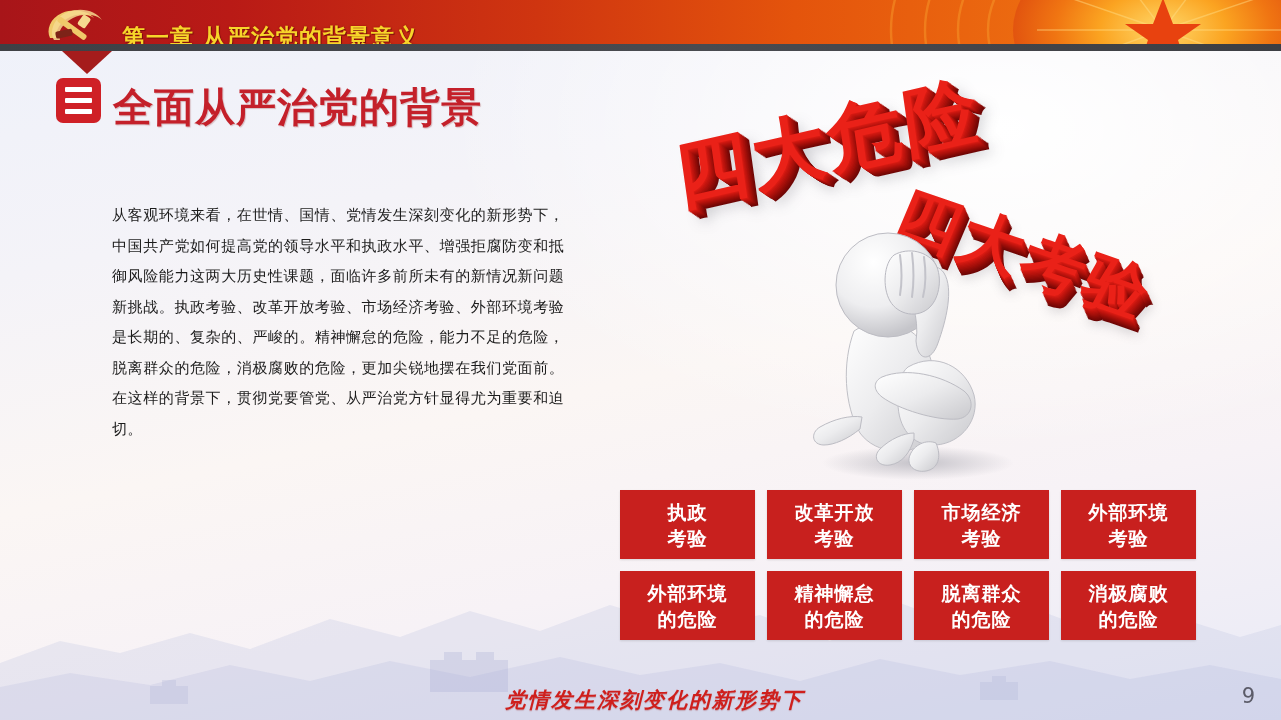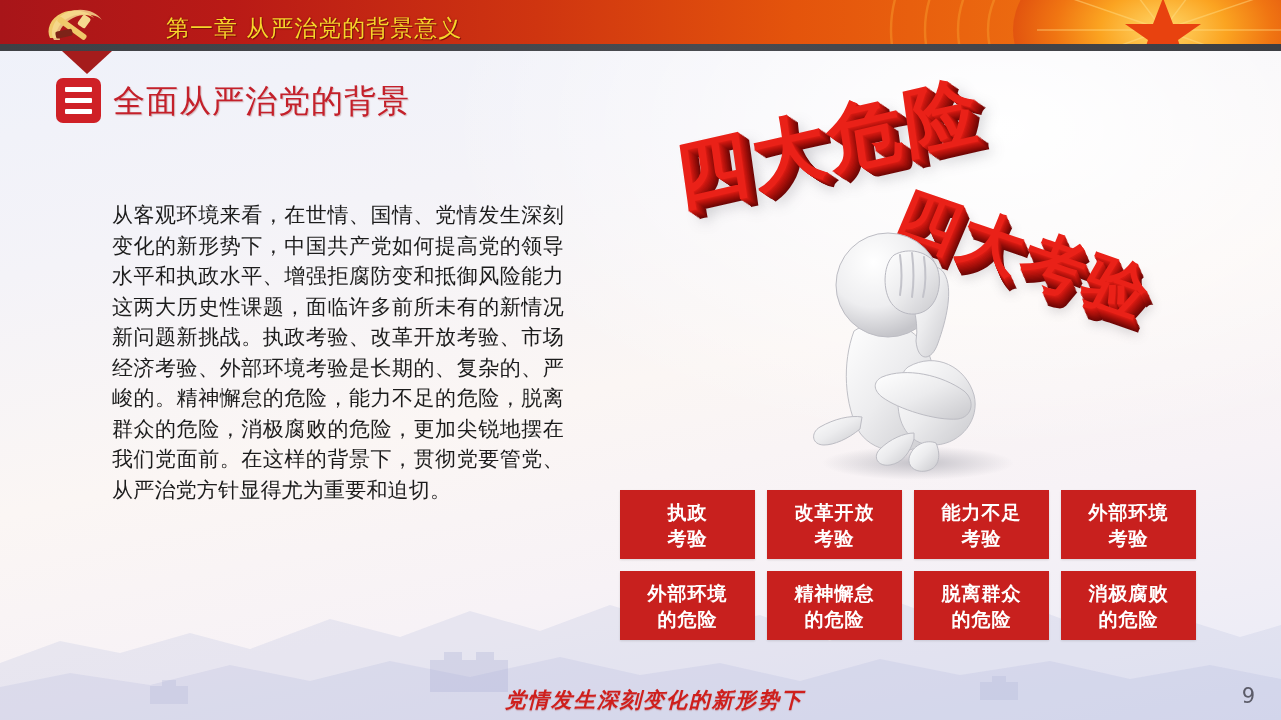--- a/index.html
+++ b/index.html
@@ -28,51 +28,50 @@
   }
   .topbar-rings{position:absolute;right:0;top:-120px;width:470px;height:290px;}
   .topbar-strip{
     position:absolute;left:0;top:44px;width:1281px;height:7px;
     background:linear-gradient(90deg,#3e4045 0%,#494b50 55%,#3c3e43 100%);
   }
   .emblem{
     position:absolute;left:38px;top:3px;width:78px;height:41px;
   }
   .topbar-title{
-    position:absolute;left:122px;top:13px;
-    font-size:23px;font-weight:normal;letter-spacing:1px;
+    position:absolute;left:122px;top:22px;
+    font-size:23px;font-weight:bold;letter-spacing:1px;
     color:#f7d52a;
     text-shadow:1px 1px 0 #7e0d0c, 0 0 2px rgba(120,10,10,.7);
     white-space:nowrap;
-    margin-left:44px;
   }
 
   
   .arrow-down{
     position:absolute;left:62px;top:51px;width:0;height:0;
     border-left:25px solid transparent;border-right:25px solid transparent;
     border-top:23px solid #a51c1c;
   }
   .sec-badge{
     position:absolute;left:56px;top:78px;width:45px;height:45px;border-radius:7px;
     background:#cf2026;
     display:flex;flex-direction:column;justify-content:center;align-items:center;gap:6px;
   }
   .sec-badge i{display:block;width:27px;height:5px;background:#fff;border-radius:1px;}
   .sec-title{
     position:absolute;left:113px;top:80px;
-    font-size:32px;font-weight:normal;color:#c4202a;letter-spacing:1px;
+    font-size:40px;font-weight:bold;color:#c4202a;letter-spacing:1px;
     text-shadow:1px 1px 1px rgba(130,20,20,.25);
     white-space:nowrap;
   }
 
   
   .body-text{
     position:absolute;left:112px;top:200px;width:452px;
-    font-size:21px;line-height:30.5px;color:#1c1c1c;
+    font-size:15px;line-height:30.5px;color:#1c1c1c;
     text-align:justify;text-justify:inter-character;
     letter-spacing:.2px;
   }
 
   
   .art{position:absolute;left:610px;top:95px;width:660px;height:390px;}
 
   .word3d{position:absolute;font-weight:bold;white-space:nowrap;color:#ea2118;line-height:1;}
   .word-danger{
     left:62px;top:10px;font-size:74px;letter-spacing:4px;
@@ -241,21 +240,21 @@
     <div class="box-row">
       <div class="box">
         <span>执政</span>
         <span>考验</span>
       </div>
       <div class="box">
         <span>改革开放</span>
         <span>考验</span>
       </div>
       <div class="box">
-        <span>能力不足</span>
+        <span>市场经济</span>
         <span>考验</span>
       </div>
       <div class="box">
         <span>外部环境</span>
         <span>考验</span>
       </div>
     </div>
     <div class="box-row">
       <div class="box">
         <span>外部环境</span>

